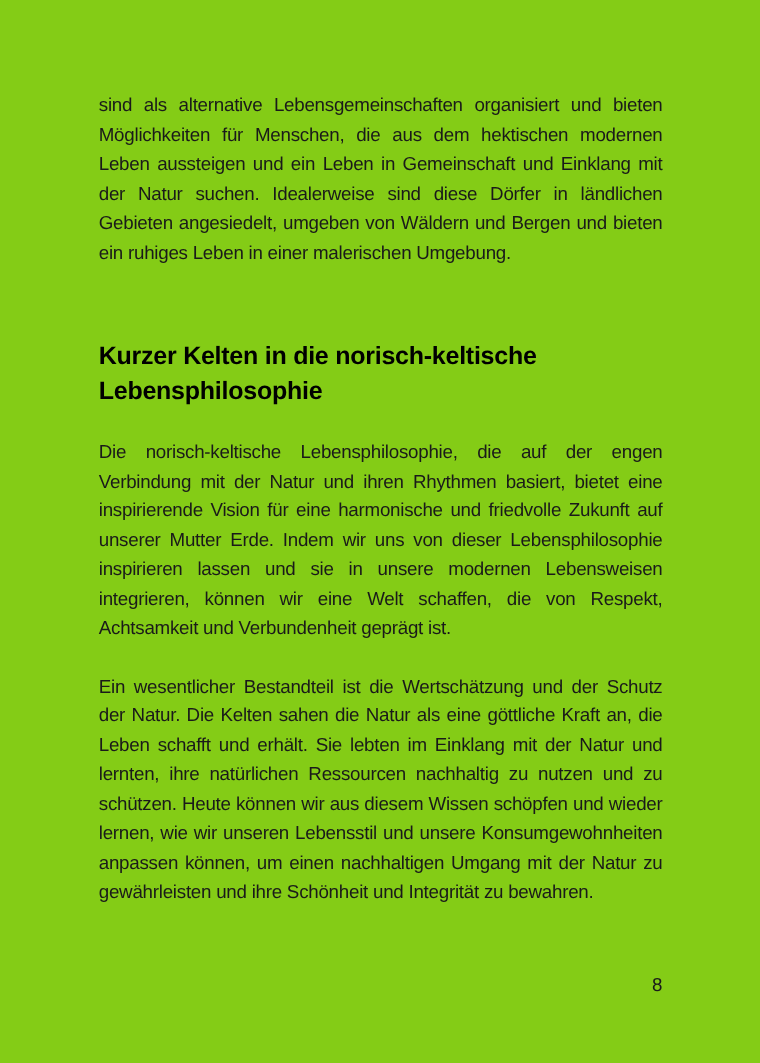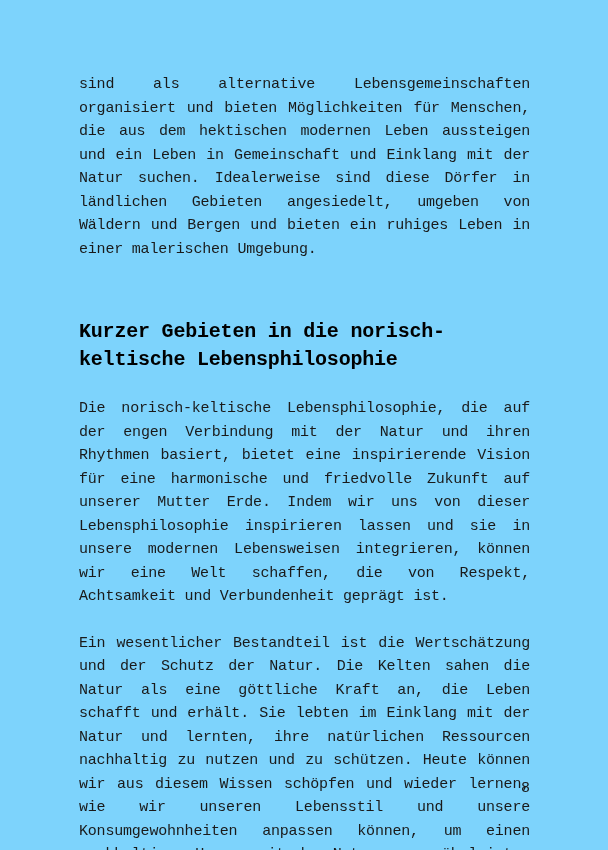--- a/index.html
+++ b/index.html
@@ -4,24 +4,24 @@
 <style>
   html, body {
     margin: 0;
     padding: 0;
     background: #ffffff;
   }
   .page {
     position: relative;
     width: 608px;
     height: 850px;
-    background: #7dd3fc;
+    background: #84cc16;
     box-sizing: border-box;
     padding: 73px 78px 0 79px;
-    font-family: Liberation Mono, monospace;
+    font-family: Liberation Sans, sans-serif;
     color: #1a1a1a;
     overflow: hidden;
   }
   .body-text {
     font-size: 15px;
     line-height: 23.5px;
     letter-spacing: -0.2px;
     text-align: justify;
     margin: 0;
   }
@@ -51,21 +51,21 @@
     text-align: right;
   }
 </style>
 </head>
 <body>
 
 <div class="page">
 
   <p class="body-text">sind als alternative Lebensgemeinschaften organisiert und bieten Möglichkeiten für Menschen, die aus dem hektischen modernen Leben aussteigen und ein Leben in Gemeinschaft und Einklang mit der Natur suchen. Idealerweise sind diese Dörfer in ländlichen Gebieten angesiedelt, umgeben von Wäldern und Bergen und bieten ein ruhiges Leben in einer malerischen Umgebung.</p>
 
-  <h2 class="section-heading">Kurzer Gebieten in die norisch-keltische Lebensphilosophie</h2>
+  <h2 class="section-heading">Kurzer Kelten in die norisch-keltische Lebensphilosophie</h2>
 
   <p class="body-text">Die norisch-keltische Lebensphilosophie, die auf der engen Verbindung mit der Natur und ihren Rhythmen basiert, bietet eine inspirierende Vision für eine harmonische und friedvolle Zukunft auf unserer Mutter Erde. Indem wir uns von dieser Lebensphilosophie inspirieren lassen und sie in unsere modernen Lebensweisen integrieren, können wir eine Welt schaffen, die von Respekt, Achtsamkeit und Verbundenheit geprägt ist.</p>
 
   <p class="body-text para-gap">Ein wesentlicher Bestandteil ist die Wertschätzung und der Schutz der Natur. Die Kelten sahen die Natur als eine göttliche Kraft an, die Leben schafft und erhält. Sie lebten im Einklang mit der Natur und lernten, ihre natürlichen Ressourcen nachhaltig zu nutzen und zu schützen. Heute können wir aus diesem Wissen schöpfen und wieder lernen, wie wir unseren Lebensstil und unsere Konsumgewohnheiten anpassen können, um einen nachhaltigen Umgang mit der Natur zu gewährleisten und ihre Schönheit und Integrität zu bewahren.</p>
 
 
   <div class="page-number">8</div>
 
 </div>
 

